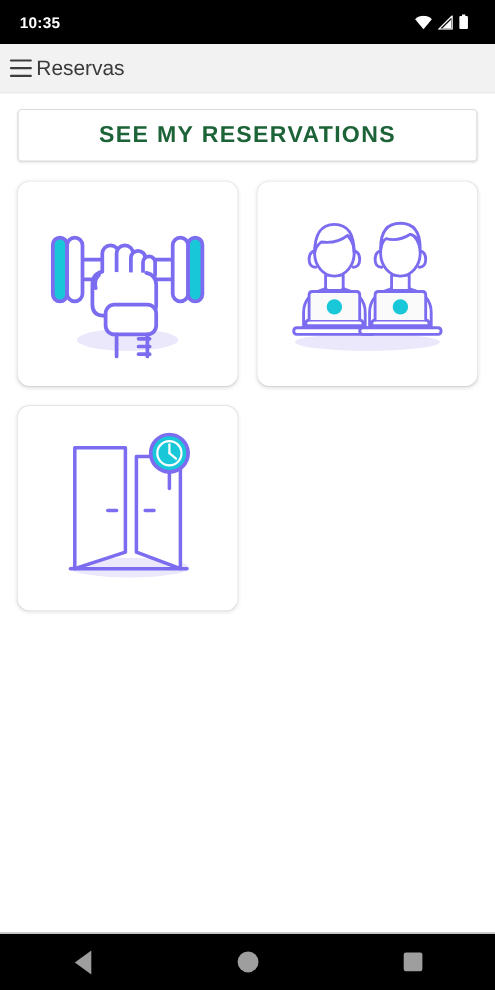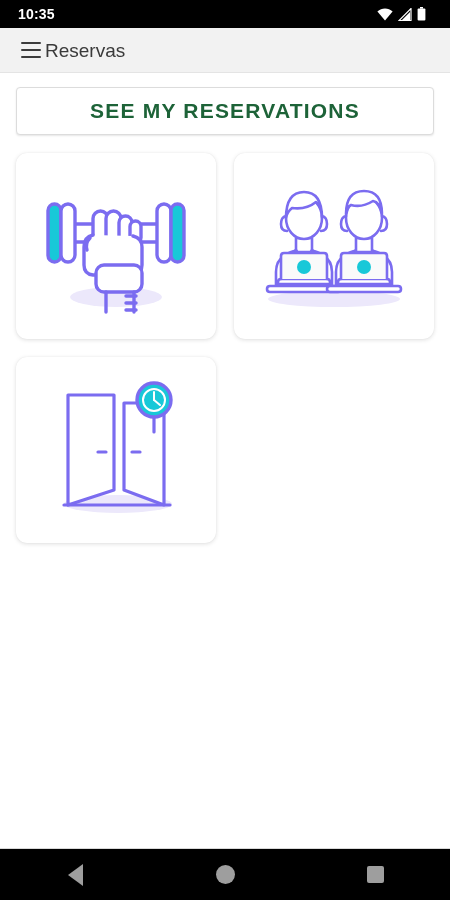--- a/index.html
+++ b/index.html
@@ -6,32 +6,32 @@
   html, body {
     width: 450px; height: 900px;
     font-family: "Liberation Sans", sans-serif;
     background: #ffffff;
     overflow: hidden;
   }
   .phone { width: 450px; height: 900px; position: relative; display: flex; flex-direction: column; background:#ffffff; }
 
   
   .statusbar {
-    height: 28px; background: #000000; color: #ffffff;
+    height: 40px; background: #000000; color: #ffffff;
     display: flex; align-items: center; justify-content: space-between;
     padding: 0 24px 0 18px; flex: none;
   }
   .status-time { font-size: 14px; font-weight: bold; letter-spacing: .2px; line-height:1; }
   .status-icons { display: flex; align-items: center; gap: 5px; }
   .status-icons svg { display: block; }
 
   
   .appbar {
     height: 45px; background: #f2f2f2; display: flex; align-items: center;
-    padding-left: 18px; flex: none;
+    padding-left: 6px; flex: none;
     border-bottom: 1px solid #e4e4e4;
   }
   .hamburger {
     width: 26px; height: 24px; display: flex; flex-direction: column;
     justify-content: center; gap: 5px; padding: 0 3px; cursor: pointer; flex:none;
   }
   .hamburger span { display:block; height: 2px; background: #3c3c3c; border-radius: 1px; }
   .appbar-title { font-size: 19px; color: #3a3a3a; line-height: 1; margin-left: 1px; }
 
   

